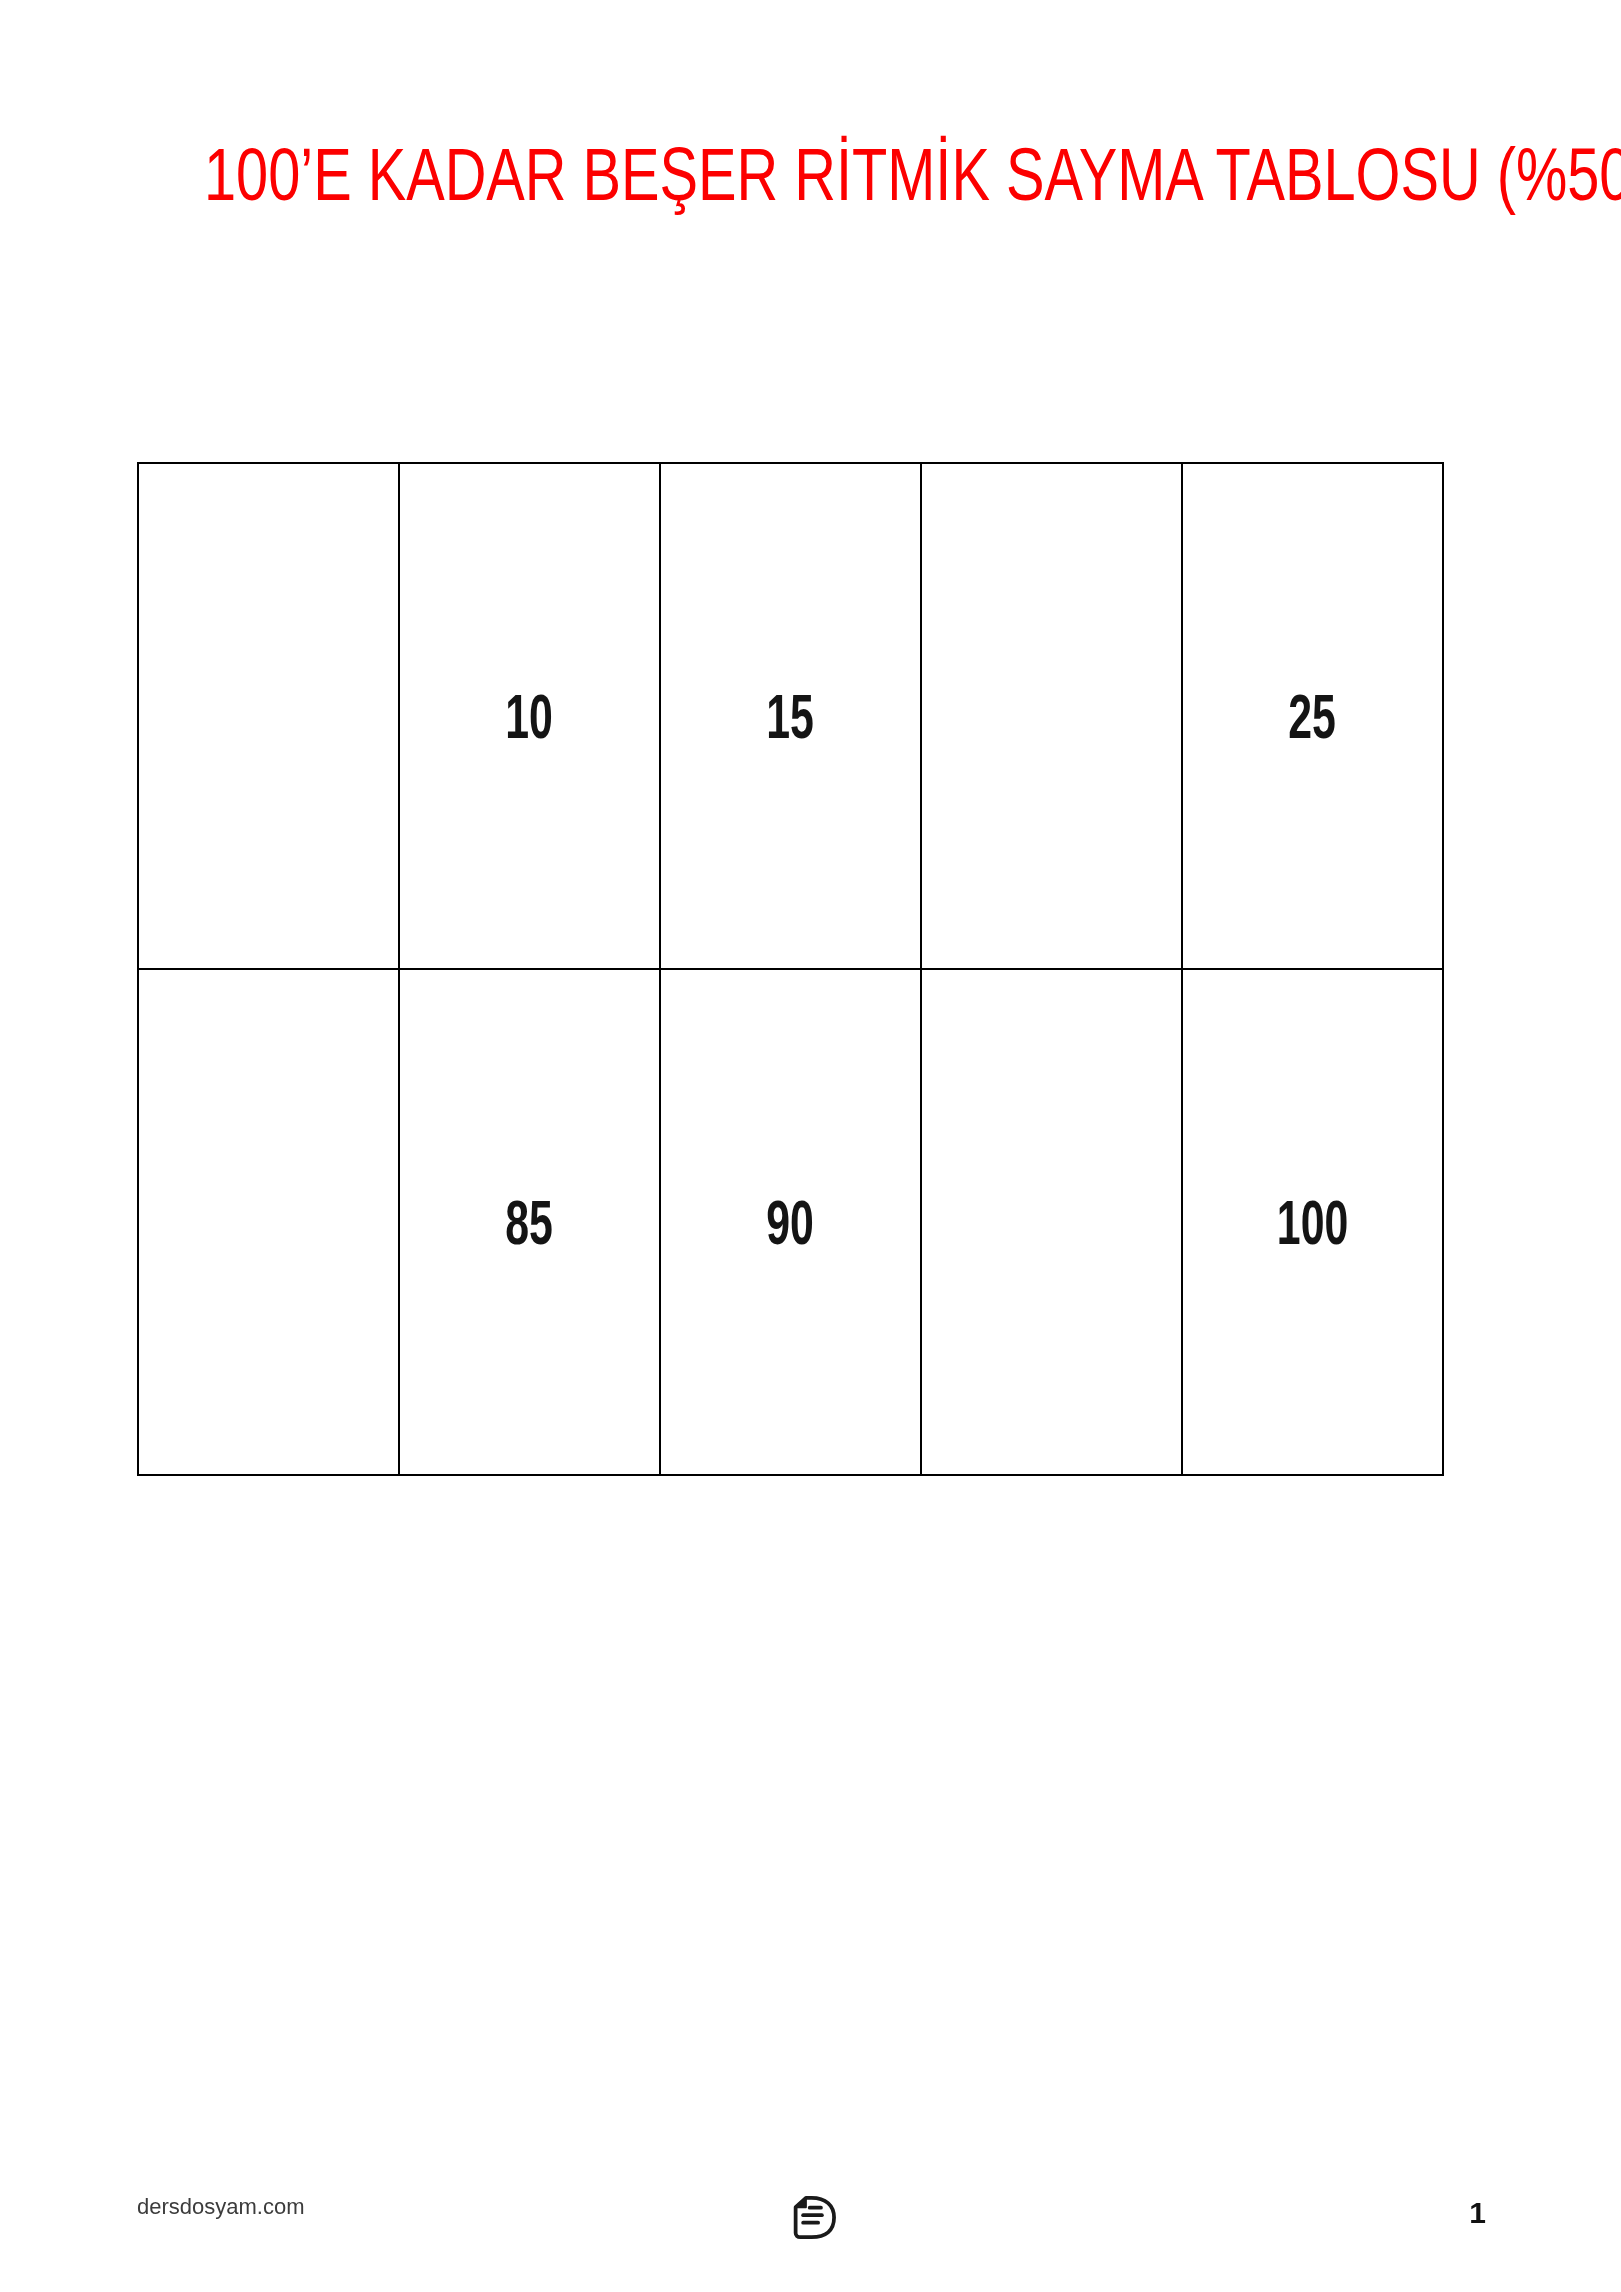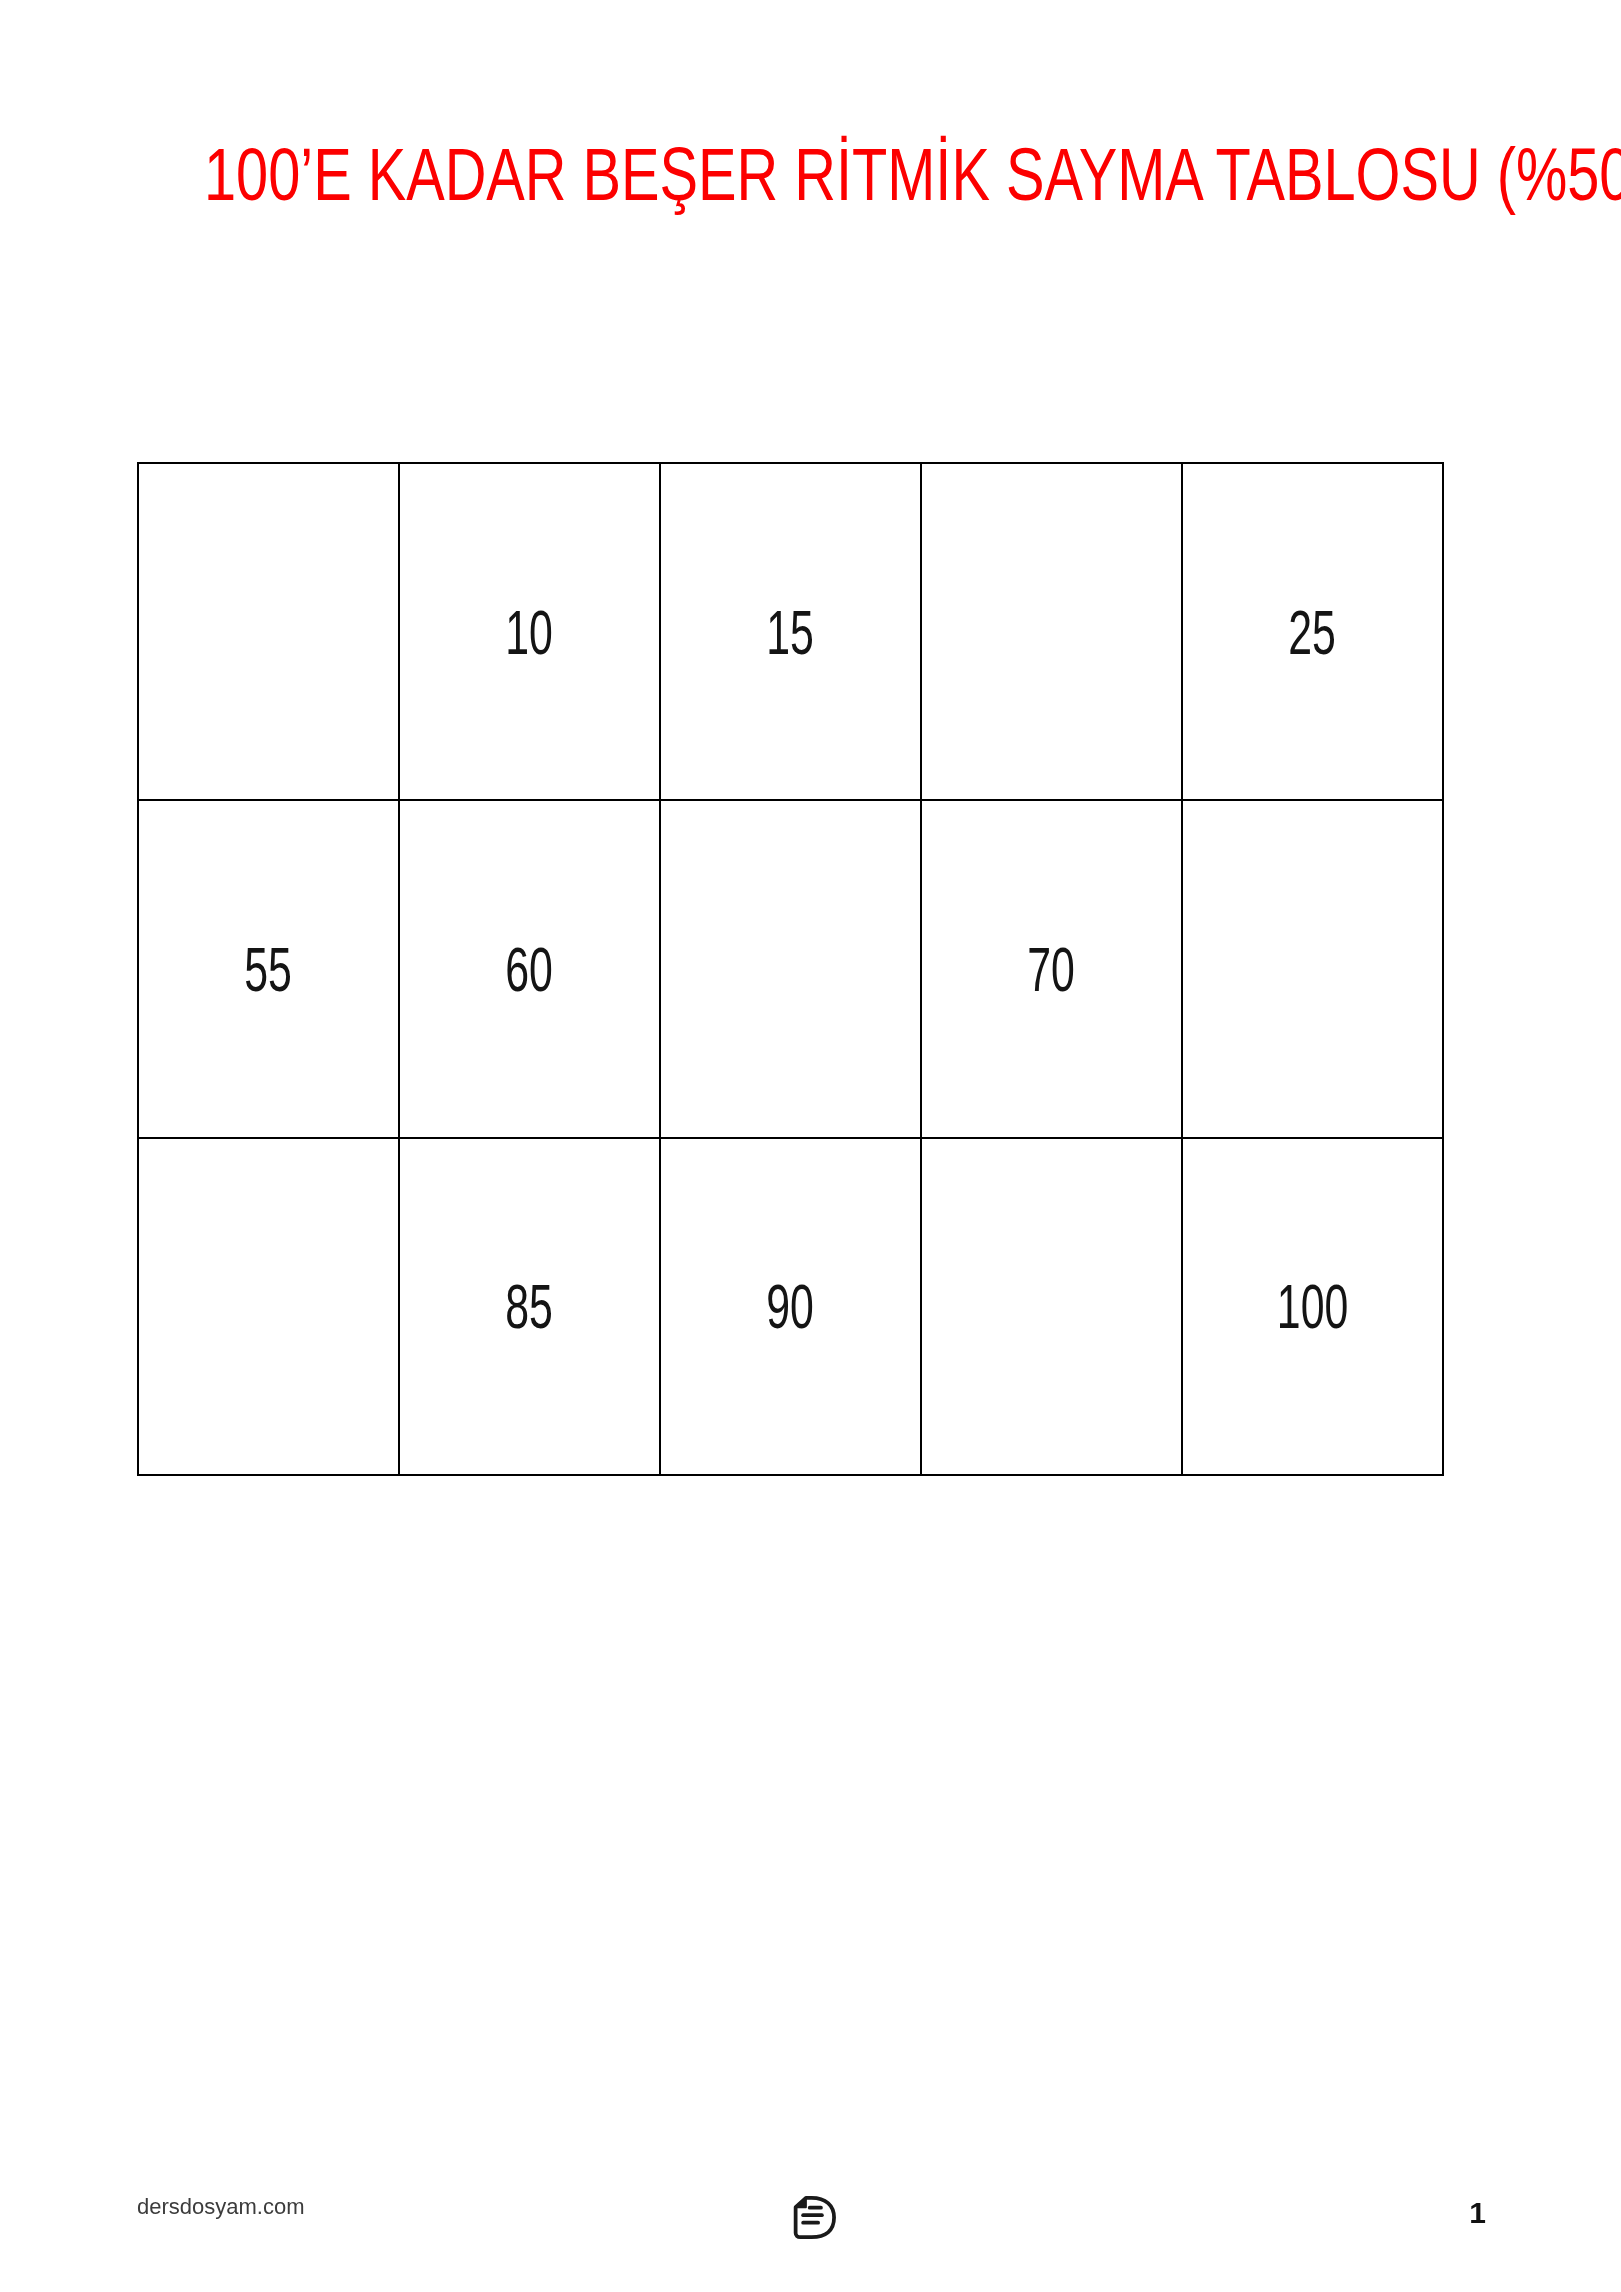--- a/index.html
+++ b/index.html
@@ -66,20 +66,21 @@
     border-left: 2px solid #000;
     border-right: 2px solid #000;
     border-top: 2.9px solid #000;
     border-bottom: 2.9px solid #000;
     text-align: center;
     vertical-align: middle;
     height: 25%;
     padding: 0;
     font-size: 63px;
     color: #141414;
+    font-weight: bold;
   }
   .cell-text {
     display: inline-block;
     transform: scaleX(0.68);
     transform-origin: center center;
     line-height: 1;
   }
 
   
   .footer-site {
@@ -121,27 +122,20 @@
   <table class="number-table">
     <tbody>
         <tr>
           <td><span class="cell-text"></span></td>
           <td><span class="cell-text">10</span></td>
           <td><span class="cell-text">15</span></td>
           <td><span class="cell-text"></span></td>
           <td><span class="cell-text">25</span></td>
         </tr>
         <tr>
-          <td><span class="cell-text">55</span></td>
-          <td><span class="cell-text">60</span></td>
-          <td><span class="cell-text"></span></td>
-          <td><span class="cell-text">70</span></td>
-          <td><span class="cell-text"></span></td>
-        </tr>
-        <tr>
           <td><span class="cell-text"></span></td>
           <td><span class="cell-text">85</span></td>
           <td><span class="cell-text">90</span></td>
           <td><span class="cell-text"></span></td>
           <td><span class="cell-text">100</span></td>
         </tr>
       </tbody>
   </table>
 
   <div class="footer-site">dersdosyam.com</div>

